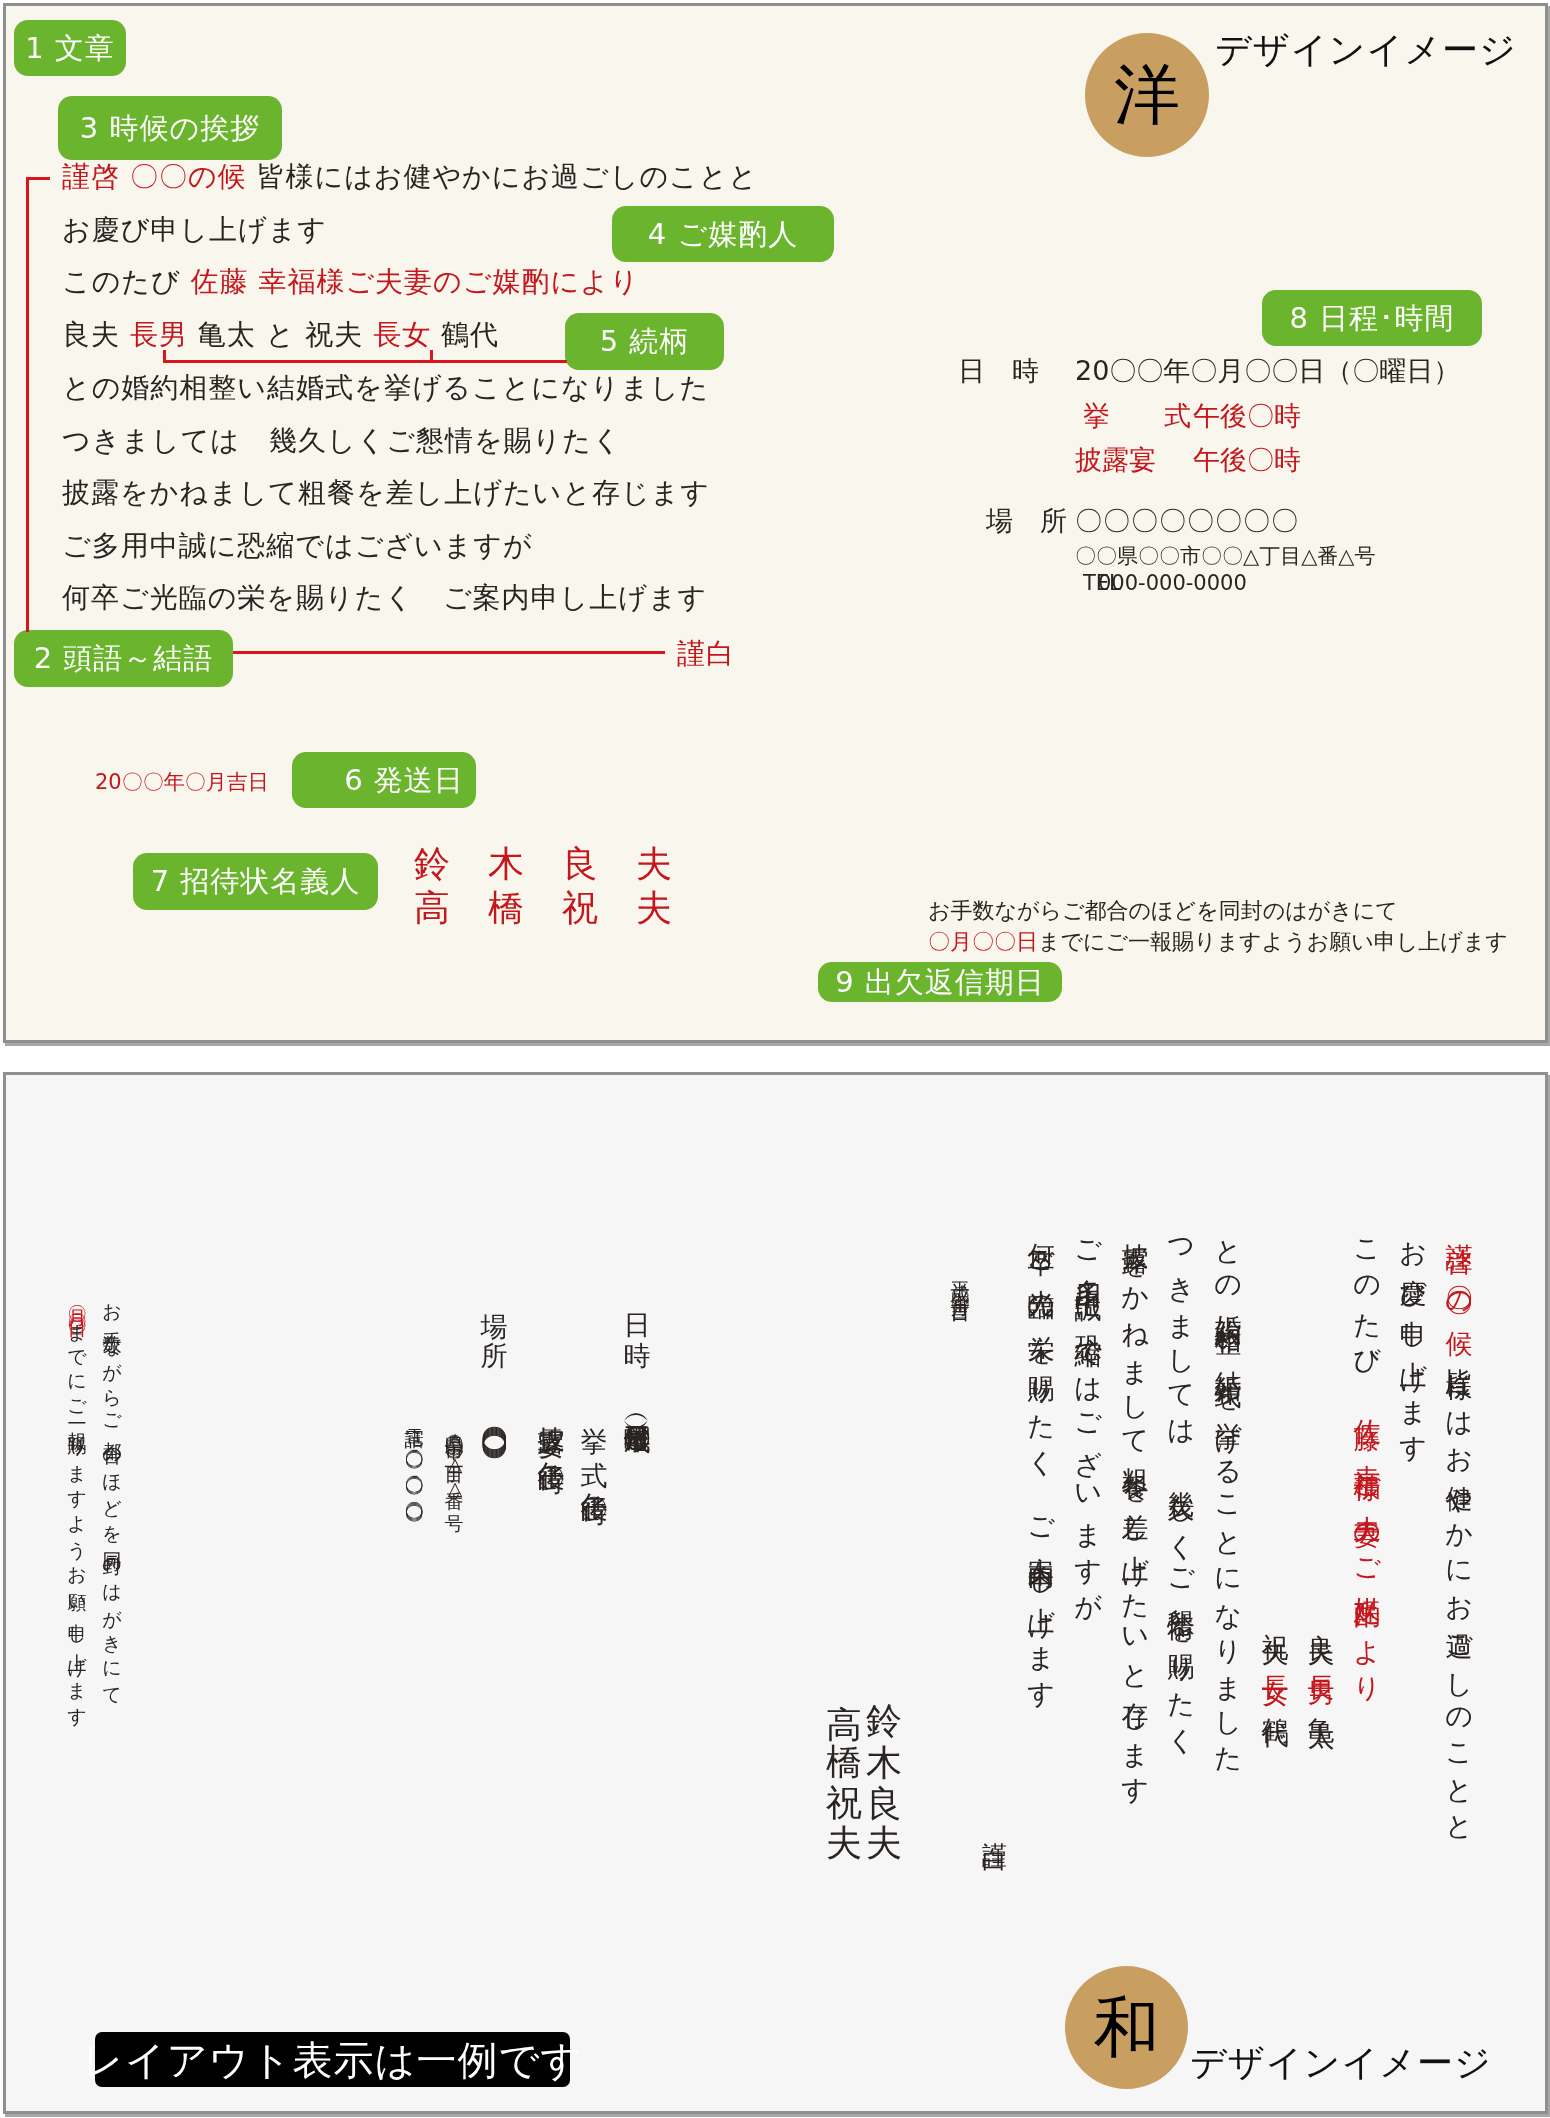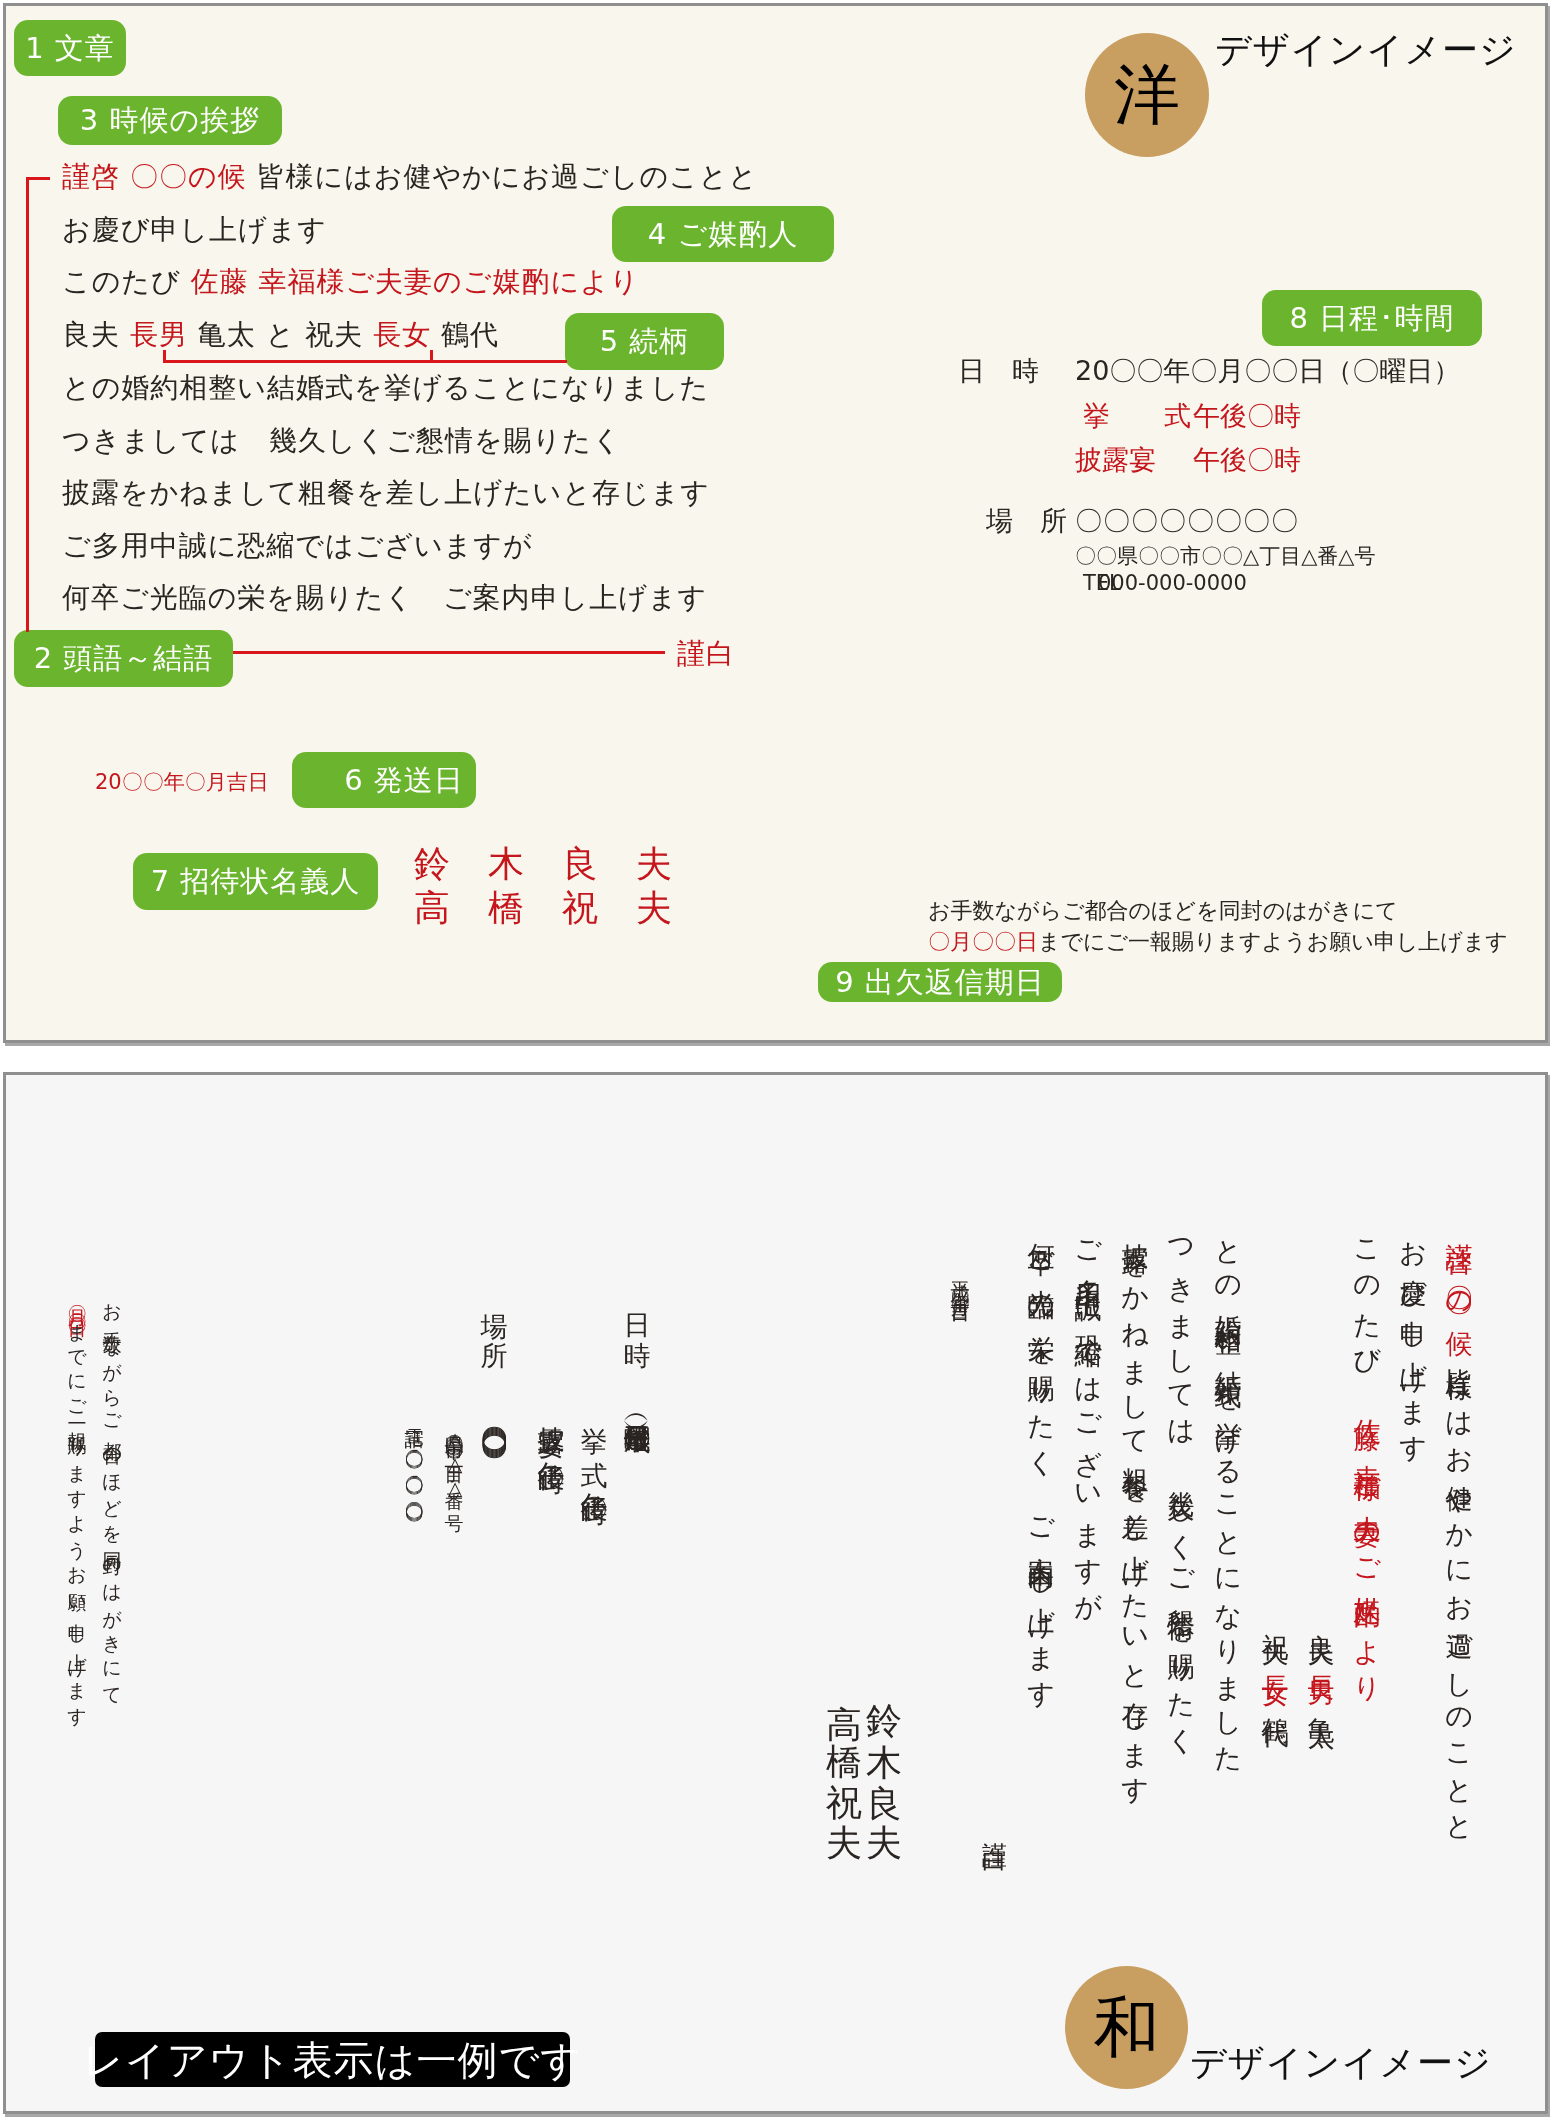--- a/index.html
+++ b/index.html
@@ -41,21 +41,21 @@
 <body>
 
 <div class="card card-top"></div>
 
 <div class="seal" style="left:1085px; top:33px; width:124px; height:124px;">
   <span>洋</span>
 </div>
 <div class="design-label" style="left:1215px; top:32px;">デザインイメージ</div>
 
 <div class="tag" style="left:14px; top:20px; width:112px; height:56px;">1 文章</div>
-<div class="tag" style="left:58px; top:96px; width:224px; height:49px;">3 時候の挨拶</div>
+<div class="tag" style="left:58px; top:96px; width:224px; height:64px;">3 時候の挨拶</div>
 <div class="tag" style="left:612px; top:206px; width:222px; height:56px;">4 ご媒酌人</div>
 <div class="tag" style="left:565px; top:313px; width:159px; height:57px;">5 続柄</div>
 <div class="tag" style="left:1262px; top:290px; width:220px; height:56px;">8 日程･時間</div>
 <div class="tag" style="left:14px; top:630px; width:219px; height:57px;">2 頭語～結語</div>
 <div class="tag" style="left:292px; top:752px; width:184px; height:56px;padding-left:40px;">6 発送日</div>
 <div class="tag" style="left:133px; top:853px; width:245px; height:57px;">7 招待状名義人</div>
 <div class="tag" style="left:818px; top:962px; width:244px; height:40px;">9 出欠返信期日</div>
 
 <div class="bracket" style="left:26px; top:177px; width:3px; height:455px;"></div>
 <div class="bracket" style="left:26px; top:177px; width:24px; height:3px;"></div>

